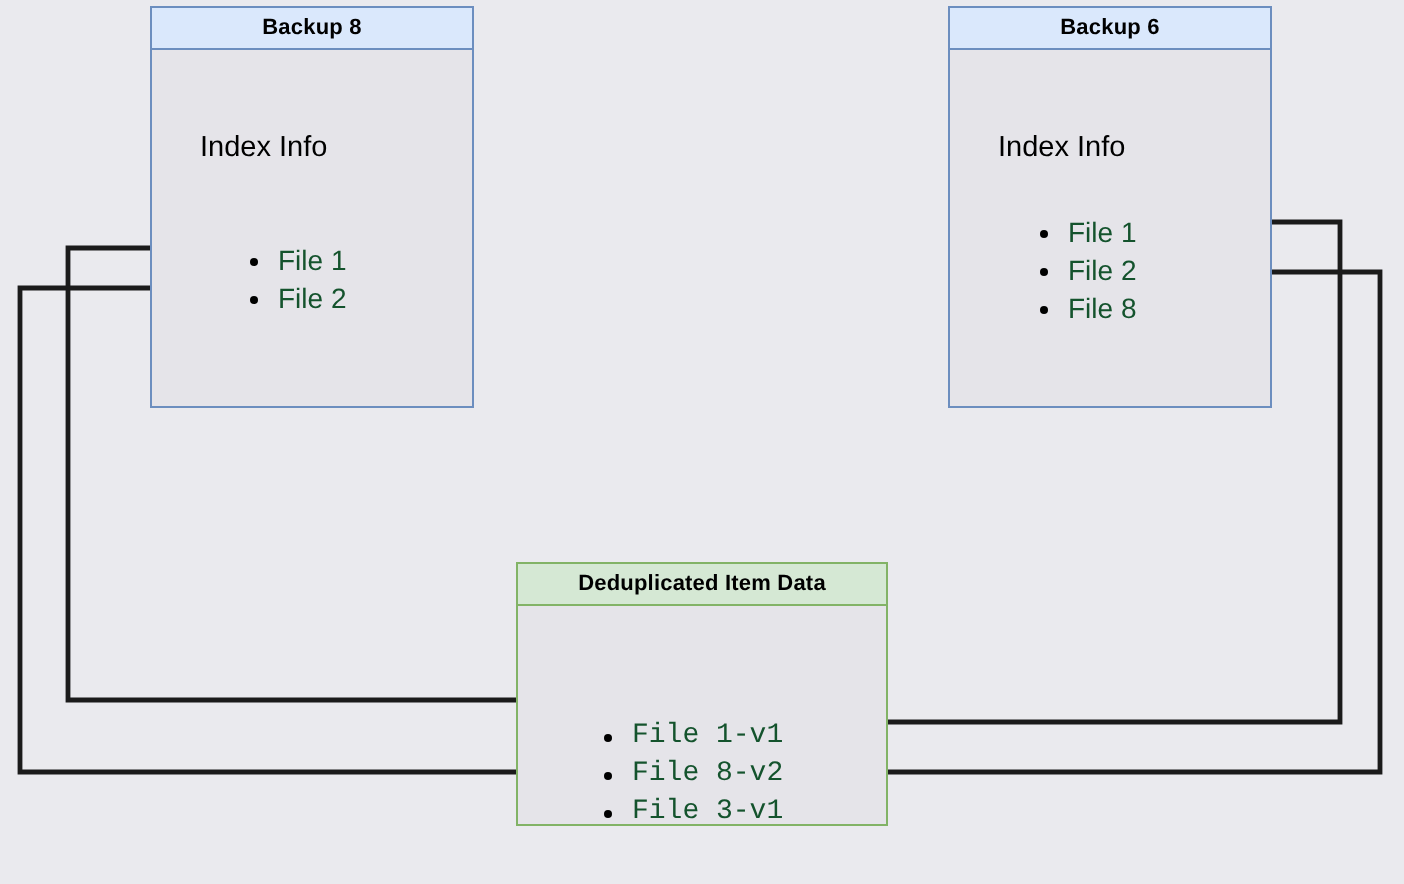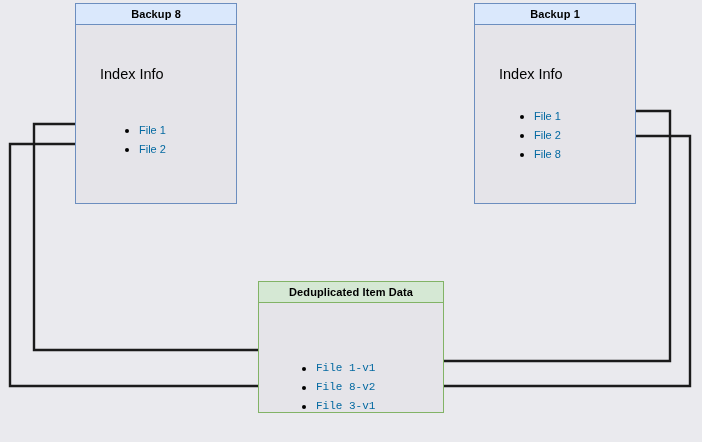--- a/index.html
+++ b/index.html
@@ -63,22 +63,22 @@
   .bullets {
     position: absolute;
     margin: 0;
     padding: 0;
     list-style: none;
   }
   .bullets li {
     position: relative;
     height: 19px;
     line-height: 19px;
-    font-size: 11px;
-    color: #0369a1;
+    font-size: 14px;
+    color: #14532d;
     padding-left: 15px;
     white-space: nowrap;
   }
   .bullets li::before {
     content: "";
     position: absolute;
     left: 1px;
     top: 8px;
     width: 4px;
     height: 4px;
@@ -131,21 +131,21 @@
     <div class="box-body">
       <div class="index-label">Index Info</div>
       <ul class="bullets">
         <li>File 1</li>
         <li>File 2</li>
       </ul>
     </div>
   </div>
 
   <div class="box" id="backup2">
-    <div class="box-header">Backup 1</div>
+    <div class="box-header">Backup 6</div>
     <div class="box-body">
       <div class="index-label">Index Info</div>
       <ul class="bullets">
         <li>File 1</li>
         <li>File 2</li>
         <li>File 8</li>
       </ul>
     </div>
   </div>
 

